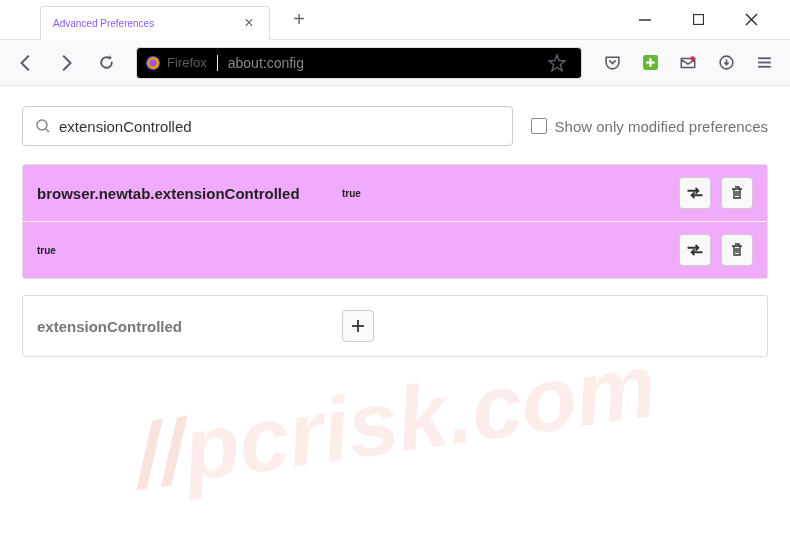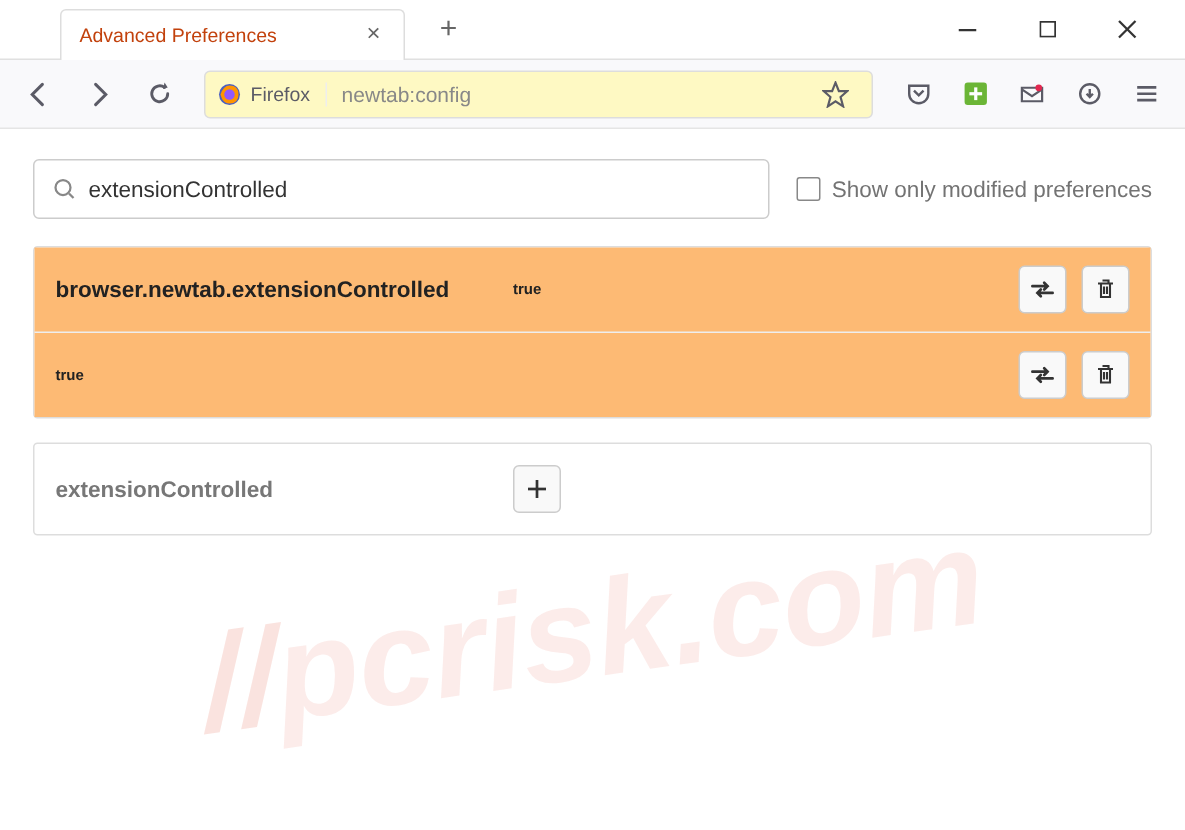--- a/index.html
+++ b/index.html
@@ -1,47 +1,47 @@
 <!DOCTYPE html>
 <html><head>
   <meta charset="utf-8">
   <style>
     * { margin: 0; padding: 0; box-sizing: border-box; font-family: -apple-system, BlinkMacSystemFont, "Segoe UI", Arial, sans-serif; }
     body { width: 790px; height: 553px; background: #fff; overflow: hidden; position: relative; }
     
     .window-chrome { height: 40px; display: flex; align-items: center; border-bottom: 1px solid #e0e0e0; }
     .tab { display: flex; align-items: center; height: 34px; padding: 0 12px; background: #fff; border-radius: 4px 4px 0 0; min-width: 230px; margin-left: 40px; margin-top: 6px; border: 1px solid #ddd; border-bottom: none; }
-    .tab-title { font-size: 13px; color: #c2410c; flex: 1; }
+    .tab-title { font-size: 10px; color: #8b5cf6; flex: 1; }
     .tab-close { width: 16px; height: 16px; display: flex; align-items: center; justify-content: center; color: #666; cursor: pointer; font-size: 16px; }
     .new-tab-btn { margin-left: 15px; width: 28px; height: 28px; display: flex; align-items: center; justify-content: center; color: #666; font-size: 20px; }
     .window-controls { margin-left: auto; display: flex; gap: 25px; padding-right: 25px; }
     .window-ctrl { width: 28px; height: 28px; display: flex; align-items: center; justify-content: center; color: #333; }
     
     .toolbar { height: 46px; display: flex; align-items: center; padding: 0 10px; gap: 8px; background: #f9f9fb; border-bottom: 1px solid #e5e5e5; }
     .nav-btn { width: 32px; height: 32px; display: flex; align-items: center; justify-content: center; color: #5b5b66; border-radius: 4px; }
-    .url-bar { flex: 1; height: 32px; background: #fef9c3; border: 1px solid #ddd; border-radius: 4px; display: flex; align-items: center; padding: 0 8px; margin: 0 6px; }
+    .url-bar { flex: 1; height: 32px; background: #000000; border: 1px solid #ddd; border-radius: 4px; display: flex; align-items: center; padding: 0 8px; margin: 0 6px; }
     .url-identity { display: flex; align-items: center; gap: 6px; padding-right: 10px; border-right: 1px solid #eee; }
     .firefox-icon { width: 16px; height: 16px; }
     .url-identity-text { font-size: 13px; color: #5b5b66; }
     .url-text { font-size: 14px; color: #888; margin-left: 10px; flex: 1; }
     .url-actions { display: flex; align-items: center; gap: 2px; }
     .toolbar-right { display: flex; align-items: center; gap: 6px; }
     
     .content { padding: 20px 22px; }
     
     .search-row { display: flex; align-items: center; gap: 18px; margin-bottom: 18px; }
     .search-box { flex: 1; max-width: 500px; height: 40px; border: 1px solid #ccc; border-radius: 4px; display: flex; align-items: center; padding: 0 12px; }
     .search-box input { border: none; outline: none; flex: 1; font-size: 15px; color: #333; }
     .search-box svg { margin-right: 8px; }
     .checkbox-row { display: flex; align-items: center; gap: 8px; }
     .checkbox { width: 16px; height: 16px; border: 1px solid #888; border-radius: 2px; }
     .checkbox-label { font-size: 15px; color: #737373; }
     
     .prefs-table { border: 1px solid #ddd; border-radius: 3px; }
-    .pref-row { display: flex; align-items: center; padding: 12px 14px; border-bottom: 1px solid #eee; background: #fdba74; }
+    .pref-row { display: flex; align-items: center; padding: 12px 14px; border-bottom: 1px solid #eee; background: #f0abfc; }
     .pref-row:last-child { border-bottom: none; }
     .pref-name { font-size: 15px; font-weight: 700; color: #222; width: 305px; word-break: break-word; }
     .pref-value { font-size: 10px; font-weight: 700; color: #222; flex: 1; }
     .pref-actions { display: flex; gap: 10px; }
     .action-btn { width: 32px; height: 32px; border: 1px solid #ccc; background: #f9f9f9; border-radius: 4px; display: flex; align-items: center; justify-content: center; }
     
     .add-row { display: flex; align-items: center; padding: 14px; border: 1px solid #ddd; border-radius: 3px; margin-top: 16px; }
     .add-name { font-size: 15px; font-weight: 700; color: #777; width: 305px; }
     .radio-group { display: flex; gap: 30px; flex: 1; }
     .radio-item { display: flex; align-items: center; gap: 8px; }
@@ -100,21 +100,21 @@
   </div>
   <div class="url-bar">
     <div class="url-identity">
       <svg class="firefox-icon" viewBox="0 0 16 16">
           <circle cx="8" cy="8" r="7" fill="#4a5fc1"></circle>
           <path d="M2 8 Q4 2 8 2 Q14 2 14 8 Q14 14 8 14 Q5 14 3 11" fill="#ff9500"></path>
           <circle cx="8" cy="8" r="3.5" fill="#9059ff"></circle>
         </svg>
       <span class="url-identity-text">Firefox</span>
     </div>
-    <span class="url-text">newtab:config</span>
+    <span class="url-text">about:config</span>
     <div class="url-actions">
       <div class="nav-btn">
         <svg width="18" height="18" viewBox="0 0 16 16">
             <path d="M8 1 L10 6 L15 6 L11 9.5 L12.5 15 L8 12 L3.5 15 L5 9.5 L1 6 L6 6 Z" fill="none" stroke="#5b5b66" stroke-width="1.3"></path>
           </svg>
       </div>
     </div>
   </div>
   <div class="toolbar-right">
     <div class="nav-btn">

